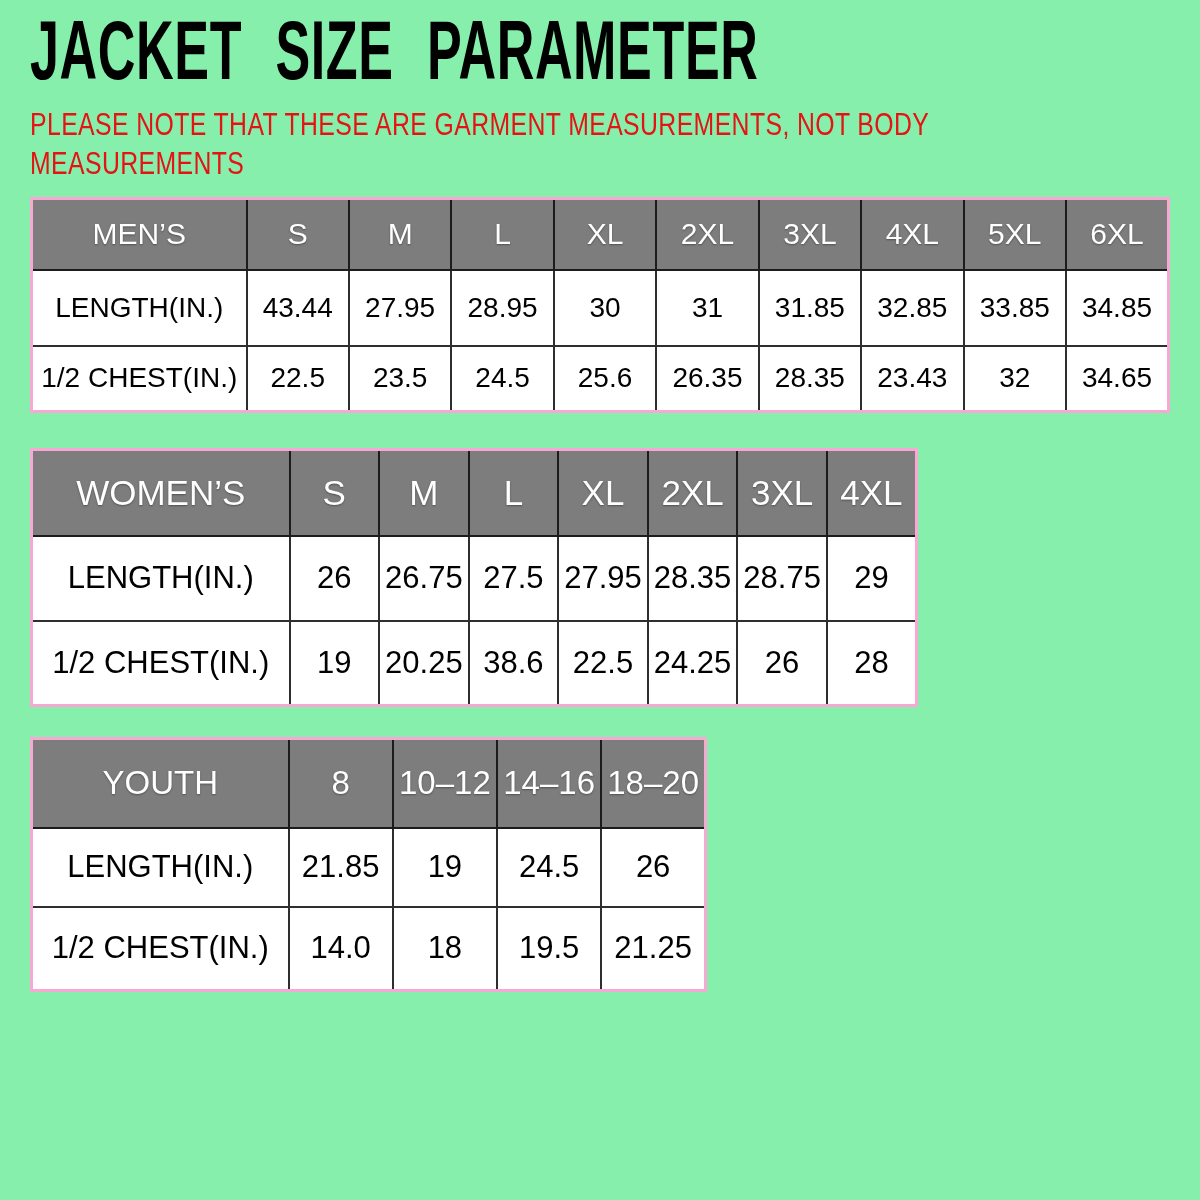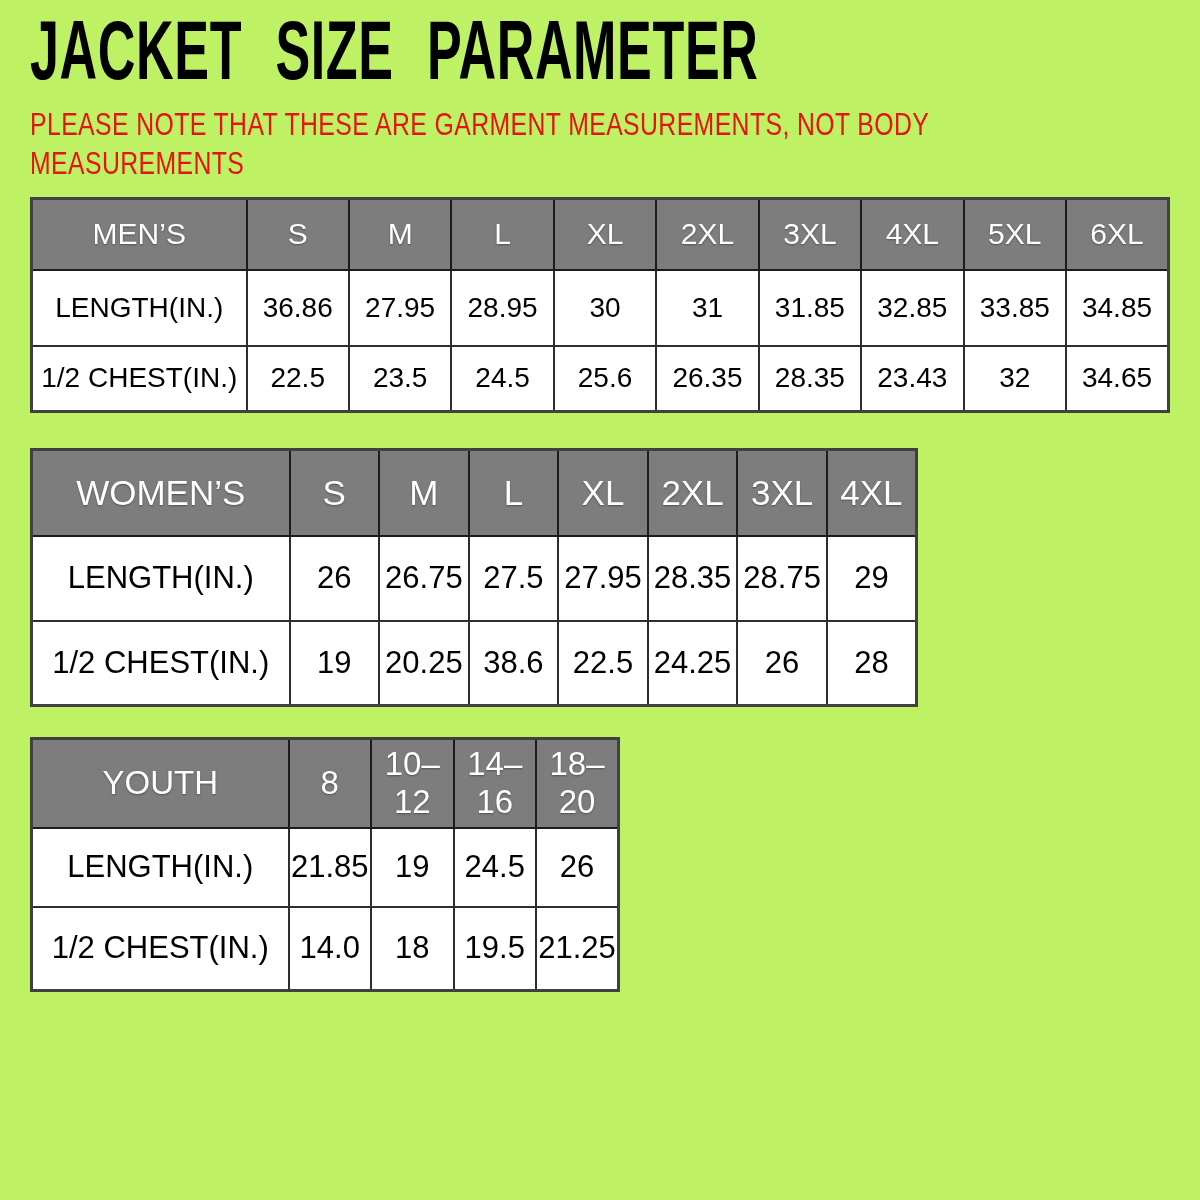--- a/index.html
+++ b/index.html
@@ -1,19 +1,19 @@
 <!DOCTYPE html>
 <html style="--red: #e41414; --gray: #7d7d7d;"><head>
 <meta charset="utf-8">
 <style>
   html,body{margin:0;padding:0;background:#ffffff;}
   .canvas{
     position:relative;
     width:1200px;height:1200px;
-    background:#bef264;
+    background:#86efac;
     overflow:hidden;
     font-family:"Liberation Sans","DejaVu Sans",sans-serif;
     color:#000;
     text-decoration:underline;
   }
 
   
   .page-title{
     position:absolute;left:30px;top:8px;margin:0;
     font-size:84px;font-weight:700;line-height:1;
@@ -30,21 +30,21 @@
     letter-spacing:0.5px;
     transform:scaleX(0.80);transform-origin:left top;
     color:var(--red);
   }
 
   
   table.size-table{
     position:absolute;left:30px;
     border-collapse:collapse;table-layout:fixed;
     background:#fff;
-    border:3px solid #404040;
+    border:3px solid #f9a8d4;
   }
   table.size-table th,
   table.size-table td{
     border:2px solid #2e2e2e;
     text-align:center;vertical-align:middle;
     padding:0;overflow:hidden;
   }
   table.size-table thead th{
     background:var(--gray);color:#fff;
     font-weight:400;
@@ -64,21 +64,21 @@
 
   
   #womens-table{top:448px;width:888px;}
   #womens-table col.label-col{width:258px;}
   #womens-table thead tr{height:86px;}
   #womens-table tbody tr{height:85px;}
   #womens-table thead th{font-size:35px;}
   #womens-table td{font-size:31px;}
 
   
-  #youth-table{top:737px;width:590px;}
+  #youth-table{top:737px;width:677px;}
   #youth-table col.label-col{width:257px;}
   #youth-table thead tr{height:89px;}
   #youth-table tbody tr:nth-child(1){height:79px;}
   #youth-table tbody tr:nth-child(2){height:84px;}
   #youth-table thead th{font-size:33px;}
   #youth-table td{font-size:31px;}
 
   
   .footer{position:absolute;left:30px;top:1030px;width:1140px;}
   .footer p{
@@ -121,21 +121,21 @@
           <th>2XL</th>
           <th>3XL</th>
           <th>4XL</th>
           <th>5XL</th>
           <th>6XL</th>
         </tr>
       </thead>
       <tbody>
         <tr>
           <td>LENGTH(IN.)</td>
-          <td>36.86</td>
+          <td>43.44</td>
           <td>27.95</td>
           <td>28.95</td>
           <td>30</td>
           <td>31</td>
           <td>31.85</td>
           <td>32.85</td>
           <td>33.85</td>
           <td>34.85</td>
         </tr>
         <tr>

